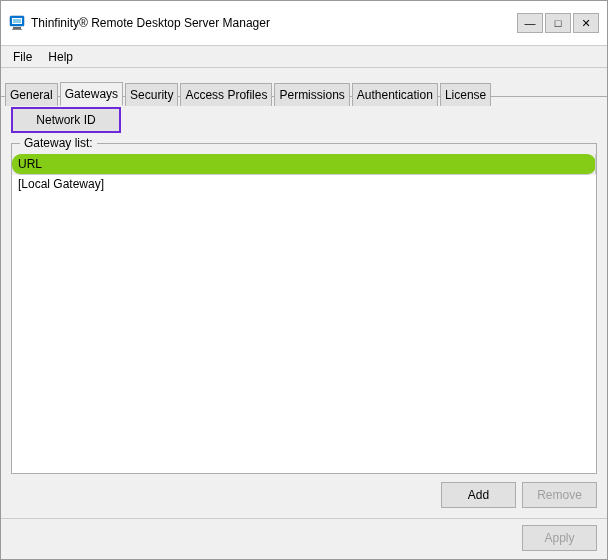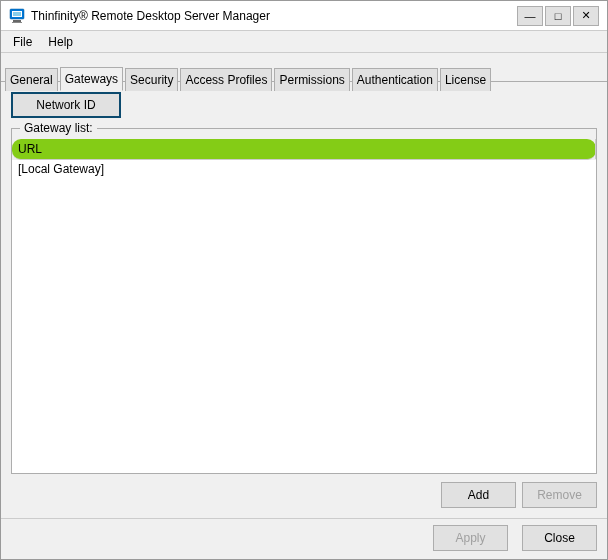--- a/index.html
+++ b/index.html
@@ -17,21 +17,21 @@
       width: 608px;
       height: 560px;
       background: #f0f0f0;
       border: 1px solid #999;
       box-shadow: 2px 2px 8px rgba(0,0,0,0.3);
       display: flex;
       flex-direction: column;
     }
     .title-bar {
       background: #fff;
-      height: 30px;
+      height: 45px;
       display: flex;
       align-items: center;
       padding: 0 8px;
       border-bottom: 1px solid #ccc;
       user-select: none;
     }
     .title-bar-icon {
       width: 16px;
       height: 16px;
       margin-right: 6px;
@@ -107,21 +107,21 @@
       flex: 1;
       padding: 10px;
       display: flex;
       flex-direction: column;
       overflow: hidden;
     }
     .network-id-btn {
       width: 110px;
       height: 26px;
       background: #e1e1e1;
-      border: 2px solid #0c4a6e;
+      border: 2px solid #6d28d9;
       cursor: pointer;
       font-size: 12px;
       color: #000;
       display: flex;
       align-items: center;
       justify-content: center;
       margin-bottom: 10px;
     }
     .group-box {
       border: 1px solid #adadad;
@@ -275,15 +275,14 @@
     </div>
 
     <div class="bottom-buttons">
       <button class="btn">Add</button>
       <button class="btn disabled">Remove</button>
     </div>
   </div>
 
   <div class="footer">
     <button class="btn disabled">Apply</button>
-    <button class="btn">Close</button>
   </div>
 </div>
 
 </body></html>

